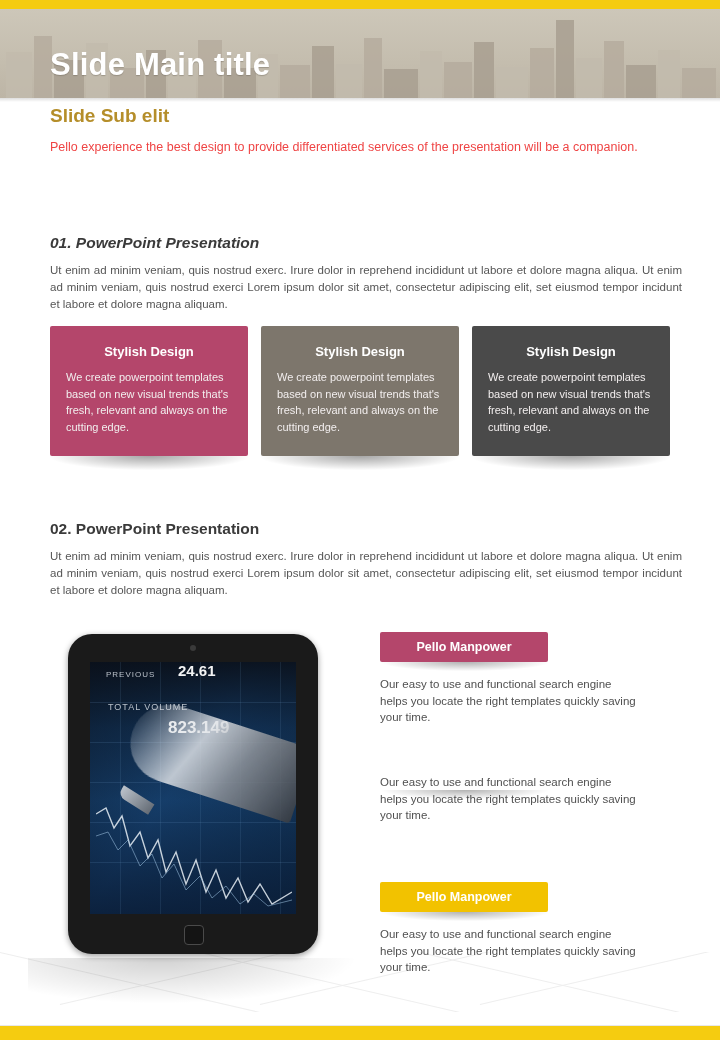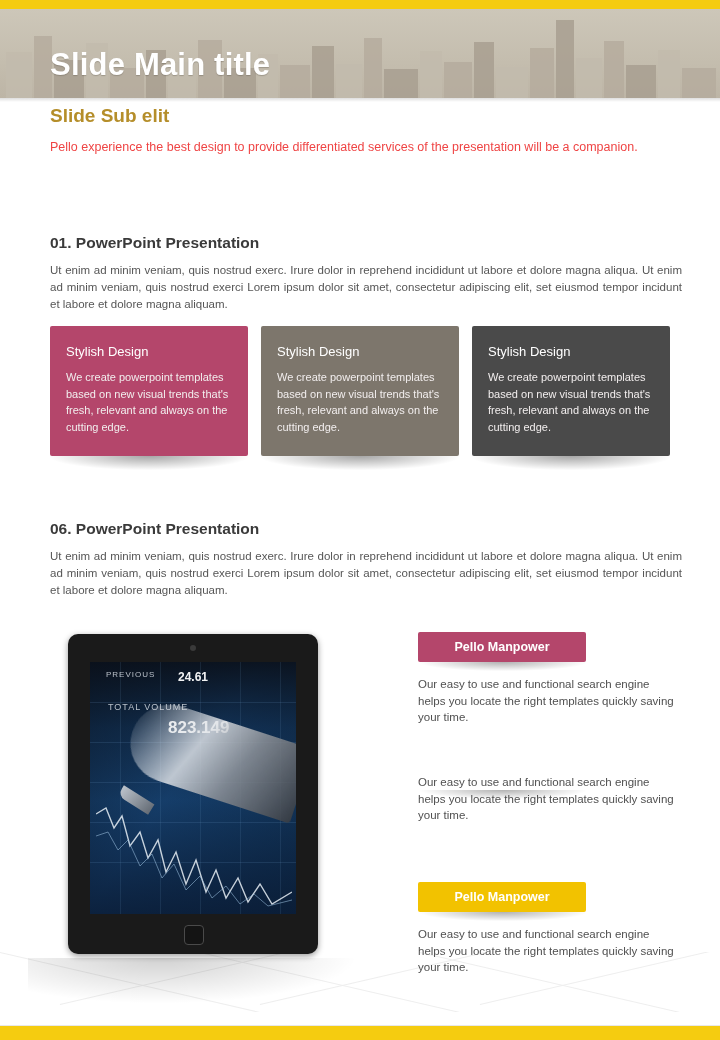--- a/index.html
+++ b/index.html
@@ -89,21 +89,21 @@
     color: #ef4444;
   }
   
   .sec-head {
     position: absolute;
     font-size: 15.5px;
     font-weight: bold;
     color: #3a3a3a;
     margin: 0;
   }
-  .sec1-head { left: 50px; top: 234px; }
+  .sec1-head { left: 50px; top: 234px; font-style: italic; }
   .sec-body {
     position: absolute;
     width: 632px;
     font-size: 11.5px;
     line-height: 17px;
     color: #565656;
     text-align: justify;
   }
   .sec1-body { left: 50px; top: 262px; }
   
@@ -122,23 +122,24 @@
     border-radius: 2px;
     box-sizing: border-box;
     padding: 18px 16px 0 16px;
     color: #ffffff;
   }
   .card.c0 { left: 0;   background: #b4466b; }
   .card.c1 { left: 211px; background: #7d766c; }
   .card.c2 { left: 422px; background: #4a4a4a; }
   .card-title {
     font-size: 13px;
-    font-weight: normal;
+    font-weight: bold;
     margin: 0 0 10px 0;
     color: #ffffff;
+    text-align: center;
   }
   .card-text {
     font-size: 11px;
     line-height: 16.5px;
     color: #f2eeee;
   }
   .card-shadow {
     position: absolute;
     top: 130px;
     width: 198px;
@@ -152,21 +153,21 @@
   .sec2-head { left: 50px; top: 520px; }
   .sec2-body { left: 50px; top: 548px; }
   
   .tablet {
     position: absolute;
     left: 68px;
     top: 634px;
     width: 250px;
     height: 320px;
     background: #1a1a1a;
-    border-radius: 10px;
+    border-radius: 24px;
     box-shadow: 0 2px 6px rgba(0,0,0,.4);
     box-sizing: border-box;
   }
   .tablet-inner {
     position: absolute;
     left: 22px; top: 28px;
     width: 206px; height: 252px;
     background: #10243b;
     overflow: hidden;
   }
@@ -261,21 +262,21 @@
   }
   .floor-line {
     position: absolute;
     height: 1px;
     background: #cfcfcf;
     transform-origin: left center;
   }
   
   .feature {
     position: absolute;
-    left: 418px;
+    left: 380px;
     width: 260px;
   }
   .feat-tab {
     position: relative;
     width: 168px;
     height: 30px;
     line-height: 30px;
     text-align: center;
     font-size: 12.5px;
     font-weight: bold;
@@ -371,21 +372,21 @@
     <div class="card c1">
       <div class="card-title">Stylish Design</div>
       <div class="card-text">We create powerpoint templates based on new visual trends that's fresh, relevant and always on the cutting edge.</div>
     </div>
     <div class="card c2">
       <div class="card-title">Stylish Design</div>
       <div class="card-text">We create powerpoint templates based on new visual trends that's fresh, relevant and always on the cutting edge.</div>
     </div>
   </div>
 
-  <h3 class="sec-head sec2-head">06. PowerPoint Presentation</h3>
+  <h3 class="sec-head sec2-head">02. PowerPoint Presentation</h3>
   <div class="sec-body sec2-body">Ut enim ad minim veniam, quis nostrud exerc. Irure dolor in reprehend incididunt ut labore et dolore magna aliqua. Ut enim ad minim veniam, quis nostrud exerci  Lorem ipsum dolor sit amet, consectetur adipiscing elit, set eiusmod tempor incidunt et labore et dolore magna aliquam.</div>
 
   <div class="floor">
     <div class="floor-line" style="left:0px;   top:0px;  width:300px; transform:rotate(13deg);"></div>
     <div class="floor-line" style="left:60px;  top:52px; width:300px; transform:rotate(-13deg);"></div>
     <div class="floor-line" style="left:200px; top:0px;  width:300px; transform:rotate(13deg);"></div>
     <div class="floor-line" style="left:260px; top:52px; width:300px; transform:rotate(-13deg);"></div>
     <div class="floor-line" style="left:420px; top:0px;  width:300px; transform:rotate(13deg);"></div>
     <div class="floor-line" style="left:480px; top:52px; width:260px; transform:rotate(-13deg);"></div>
   </div>
@@ -400,21 +401,21 @@
       <div class="grid-line" style="top:120px;"></div>
       <div class="grid-line" style="top:160px;"></div>
       <div class="grid-line" style="top:200px;"></div>
       <div class="grid-vline" style="left:30px;"></div>
       <div class="grid-vline" style="left:70px;"></div>
       <div class="grid-vline" style="left:110px;"></div>
       <div class="grid-vline" style="left:150px;"></div>
       <div class="grid-vline" style="left:190px;"></div>
 
       <div class="scr-label" style="left:16px; top:8px; font-size:8px; letter-spacing:1px;">PREVIOUS</div>
-      <div class="scr-num" style="left:88px; top:8px; font-size:12px;">24.61</div>
+      <div class="scr-num" style="left:88px; top:0; font-size:15px;">24.61</div>
       <div class="scr-label" style="left:18px; top:40px; font-size:9px; letter-spacing:1px;">TOTAL VOLUME</div>
       <div class="scr-num" style="left:78px; top:56px; font-size:17px;">823.149</div>
 
       <svg class="trend" viewBox="0 0 196 120" preserveAspectRatio="none">
         <polyline points="0,26 10,20 18,40 26,28 34,58 44,44 52,70 62,52 70,84 80,64 90,96 100,72 110,104 120,82 130,110 142,90 152,114 164,96 176,116 196,104" fill="none" stroke="#e8eef5" stroke-width="1.4" opacity="0.85"></polyline>
         <polyline points="0,48 12,44 22,62 32,52 44,78 56,66 66,90 78,76 90,102 104,88 116,110 130,98 144,116 158,106 172,118 196,112" fill="none" stroke="#9fc3e2" stroke-width="1" opacity="0.55"></polyline>
       </svg>
 
       <div class="pen"></div>
       <div class="pen-tip"></div>

